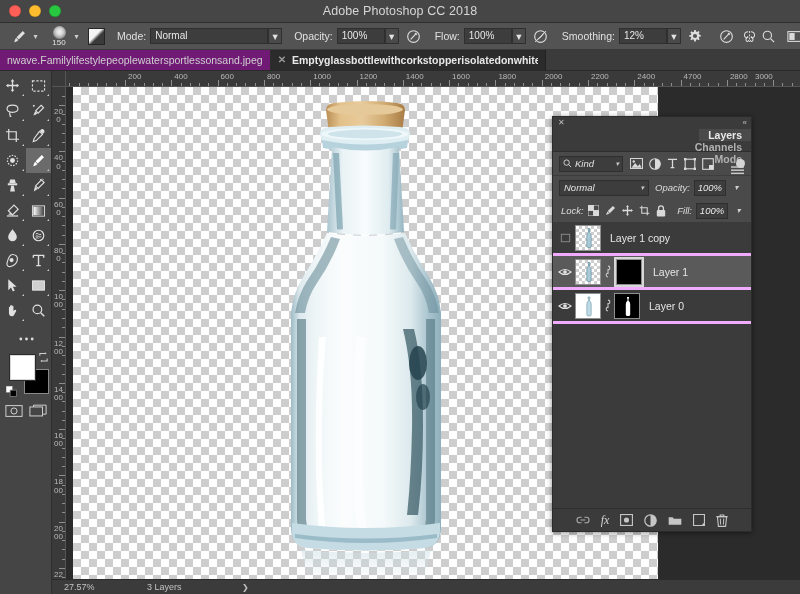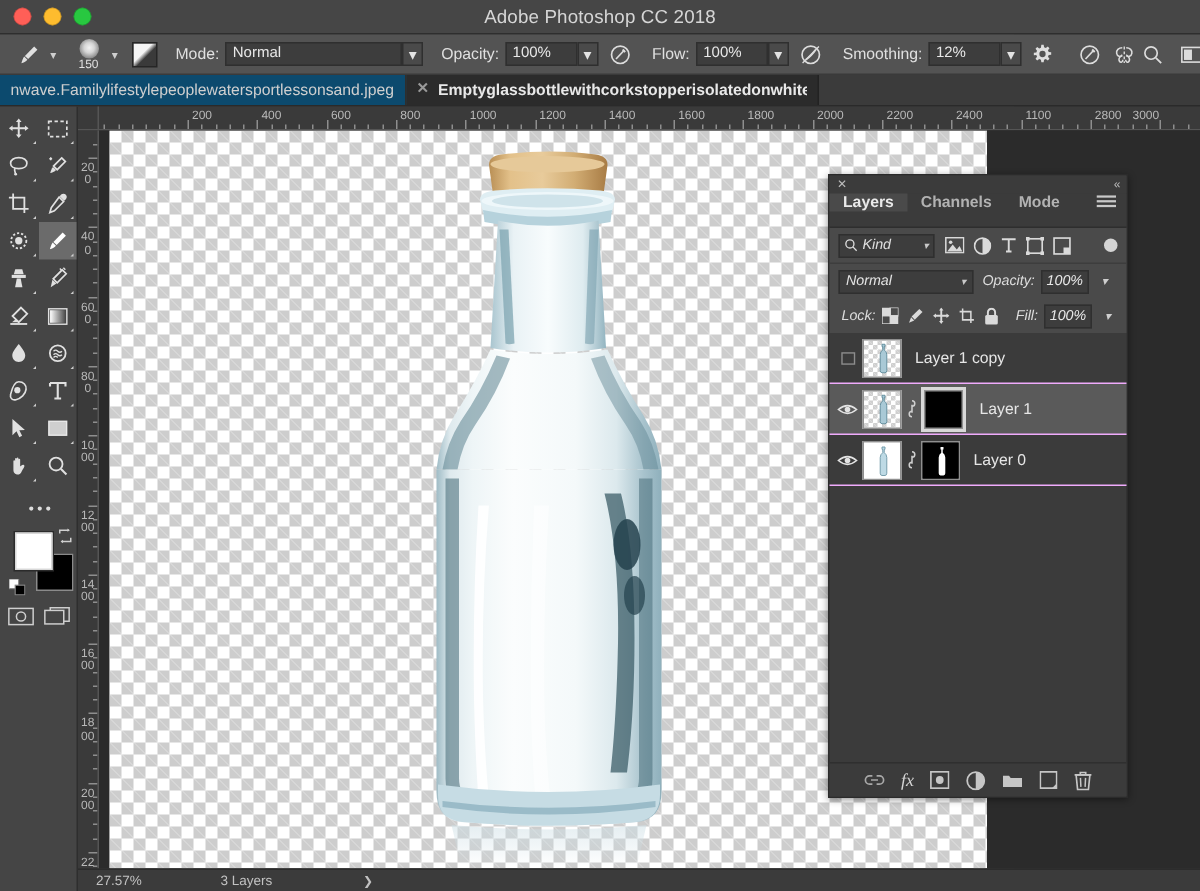--- a/index.html
+++ b/index.html
@@ -92,21 +92,21 @@
     position: absolute; top: 50px; left: 0;
     width: 800px; height: 21px;
     background: #3b3b3b;
     display: flex; align-items: stretch;
     font-size: 10.5px;
     border-bottom: 1px solid #2a2a2a;
   }
   .tab {
     display:flex; align-items:center;
     padding: 0 7px; gap:6px;
-    background:#0c4a6e; color:#cfcfcf;
+    background:#701a75; color:#cfcfcf;
     border-right:1px solid #2e2e2e;
     font-size:10.5px; white-space: nowrap;
     max-width: 275px; overflow: hidden;
   }
   .tab.active { background:#2b2b2b; color:#e8e8e8; font-weight:bold; border-right:1px solid #222; }
   .tab .tab-close { color:#9a9a9a; font-size:10px; line-height:1; }
   .tab .tab-title { overflow:hidden; text-overflow:clip; }
 
   
   .toolbar {
@@ -219,22 +219,23 @@
   }
   .panel-topbar {
     height:12px; background:#3b3b3b;
     display:flex; align-items:center; justify-content:space-between;
     padding: 0 5px;
   }
   .panel-topbar .x { color:#bdbdbd; font-size:8px; line-height:1; }
   .panel-topbar .cc { color:#bdbdbd; font-size:8px; line-height:1; letter-spacing:-1px;}
   .panel-tabs {
     height:23px; background:#3b3b3b;
-    display:flex; align-items:flex-start;
+    display:flex; align-items:flex-end;
     border-bottom:1px solid #2e2e2e;
+    flex-direction:column;
   }
   .ptab {
     display:flex; align-items:center; padding:0 9px;
     font-size:10.5px; color:#b2b2b2; font-weight:bold;
   }
   .ptab.active { background:#4a4a4a; color:#eaeaea; }
   .ptab-menu { margin-left:auto; display:flex; align-items:center; padding-right:7px; color:#c9c9c9; }
   .panel-body { background:#4a4a4a;font-style:italic; }
   .filter-row {
     height:24px; display:flex; align-items:center;
@@ -267,21 +268,21 @@
     background:#3d3d3d;border:1px solid #2f2f2f;
     height:16px; width:32px;
     display:flex;align-items:center;justify-content:center;
     font-size:9.5px;color:#e8e8e8;
   }
   .lock-icons { display:flex; align-items:center; gap:6px; color:#dadada; }
 
   .layer-list { background:#3b3b3b; }
   .layer-row {
     height:34px; display:flex; align-items:center;
-    border-bottom:1px solid #f0abfc;
+    border-bottom:3px solid #f0abfc;
     padding-left:2px;
     position:relative;
   }
   .layer-row.selected { background:#5a5a5a; }
   .eye-cell { width:20px; display:flex; align-items:center; justify-content:center; color:#ddd; }
   .thumb {
     width:26px;height:26px;border:1px solid #8f8f8f;
     background-color:#fff;
     position:relative; overflow:hidden; flex:none;
   }
@@ -724,21 +725,21 @@
       <span class="rt rh-minor" style="left: 540.52px;"></span>
       <span class="rt rh-minor" style="left: 549.78px;"></span>
       <span class="rt rh-minor" style="left: 559.04px;"></span>
       <span class="rt rh-major" style="left: 568.3px;"></span>
       <span class="rh-lbl" style="left: 571.3px;">2400</span>
       <span class="rt rh-minor" style="left: 577.56px;"></span>
       <span class="rt rh-minor" style="left: 586.82px;"></span>
       <span class="rt rh-minor" style="left: 596.08px;"></span>
       <span class="rt rh-minor" style="left: 605.34px;"></span>
       <span class="rt rh-major" style="left: 614.6px;"></span>
-      <span class="rh-lbl" style="left: 617.6px;">1100</span>
+      <span class="rh-lbl" style="left: 617.6px;">4700</span>
       <span class="rt rh-minor" style="left: 623.86px;"></span>
       <span class="rt rh-minor" style="left: 633.12px;"></span>
       <span class="rt rh-minor" style="left: 642.38px;"></span>
       <span class="rt rh-minor" style="left: 651.64px;"></span>
       <span class="rt rh-major" style="left: 660.9px;"></span>
       <span class="rh-lbl" style="left: 663.9px;">2800</span>
       <span class="rt rh-minor" style="left: 670.16px;"></span>
       <span class="rt rh-minor" style="left: 679.42px;"></span>
       <span class="rt rh-minor" style="left: 688.68px;"></span>
       <span class="rt rh-minor" style="left: 697.94px;"></span>

